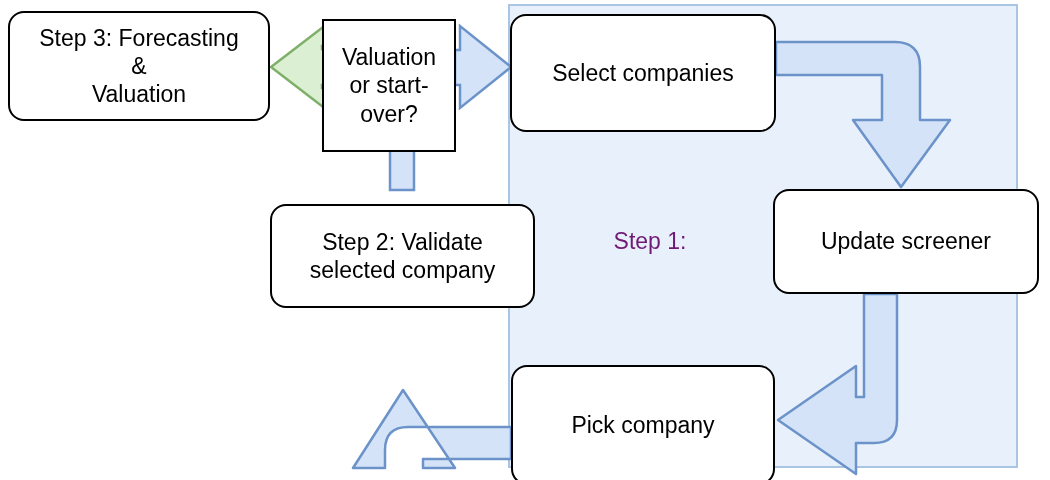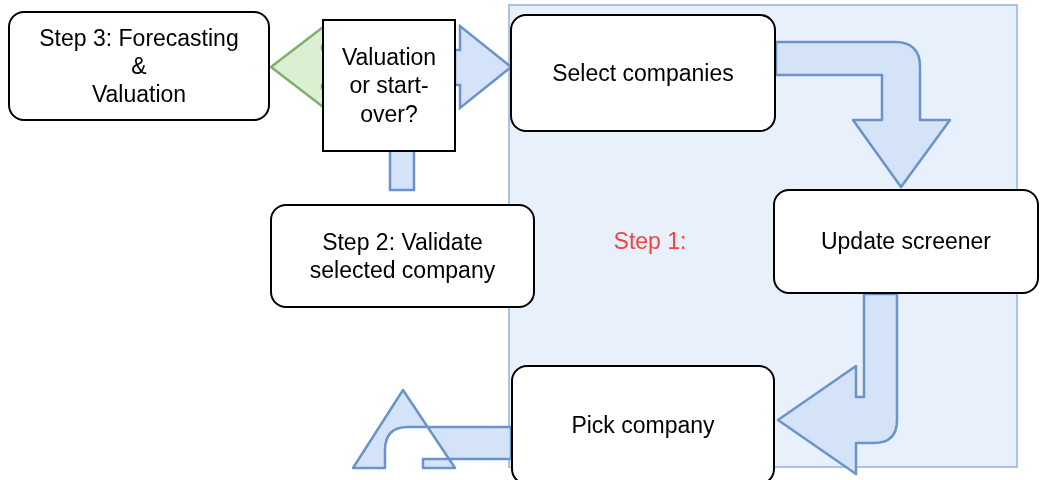--- a/index.html
+++ b/index.html
@@ -49,21 +49,21 @@
     border-radius: 0;
   }
   .node-label {
     display: block;
     white-space: pre-line;
     padding: 0 6px;
   }
   .group-label {
     position: absolute;
     font-size: 23px;
-    color: #ef4444;
+    color: #701a75;
     text-align: center;
     z-index: 4;
   }
 </style>
 </head>
 <body>
 
 <div id="canvas">
 
   <div class="group-region" style="left:508px; top:4px; width:510px; height:464px; background:#e8f0fb; border:2px solid #aac4e3;"></div>

